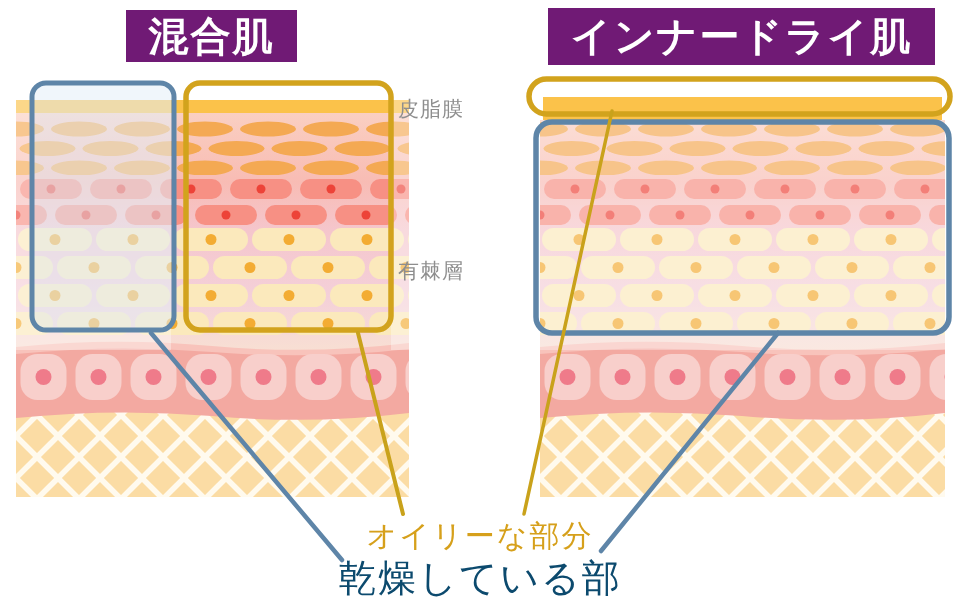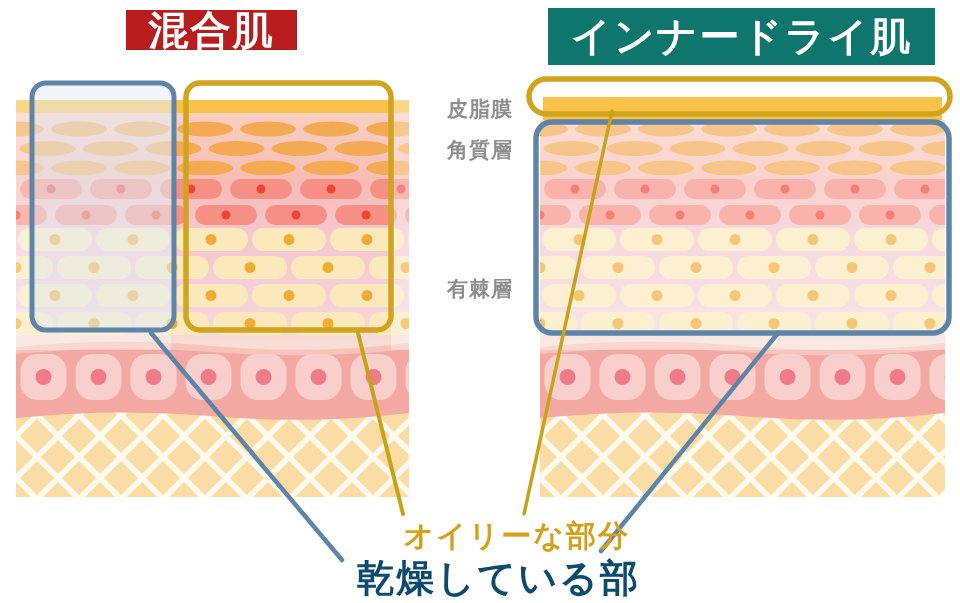--- a/index.html
+++ b/index.html
@@ -1,27 +1,27 @@
 <!DOCTYPE html>
 <html><head>
 <meta charset="utf-8">
 <style>
   html,body{margin:0;padding:0;background:#fff;}
   .stage{position:relative;width:960px;height:603px;background:#ffffff;overflow:hidden;
          font-family:"Liberation Sans","DejaVu Sans",sans-serif;}
   .art{position:absolute;left:0;top:0;}
   .title-box{position:absolute;display:flex;align-items:center;justify-content:center;
              color:#ffffff;font-weight:bold;font-size:40px;letter-spacing:2px;}
-  .title-left{left:126px;top:10px;width:171px;height:40px;background:#b91c1c;}
-  .title-right{left:548px;top:8px;width:387px;height:57px;background:#0f766e;}
-  .layer-label{position:absolute;left:420px;width:120px;text-align:center;
-               color:#8E8E8E;font-size:21px;font-weight:bold;letter-spacing:1px;}
+  .title-left{left:126px;top:10px;width:171px;height:52px;background:#701a75;}
+  .title-right{left:548px;top:8px;width:387px;height:57px;background:#701a75;}
+  .layer-label{position:absolute;left:398px;width:120px;text-align:left;
+               color:#8E8E8E;font-size:21px;font-weight:normal;letter-spacing:1px;}
   .ll-0{top:95px;}  .ll-1{top:136px;} .ll-2{top:186px;}
-  .ll-3{top:257px;margin-top:18px;} .ll-4{top:365px;} .ll-5{top:456px;}
-  .legend{position:absolute;text-align:right;font-weight:bold;letter-spacing:2px;}
+  .ll-3{top:257px;} .ll-4{top:365px;} .ll-5{top:456px;}
+  .legend{position:absolute;text-align:center;font-weight:normal;letter-spacing:2px;}
   .legend-oily{left:330px;top:516px;width:300px;font-size:30px;color:#D6A01B;}
   .legend-dry{left:320px;top:553px;width:320px;font-size:38px;color:#0c4a6e;}
 </style>
 </head>
 <body>
 
 <div class="stage">
 
   <svg class="art" width="960" height="603" viewBox="0 0 960 603">
     <defs>
@@ -111,19 +111,18 @@
       <line x1="358" y1="333" x2="403" y2="514" stroke="#C9A21B" stroke-width="4"></line>
       <line x1="612" y1="111" x2="524" y2="514" stroke="#C9A21B" stroke-width="3.5"></line>
       <line x1="778" y1="333" x2="601" y2="551" stroke="#5E85A8" stroke-width="4.5"></line>
     </g>
   </svg>
 
   <div class="title-box title-left">混合肌</div>
   <div class="title-box title-right">インナードライ肌</div>
 
   <div class="layer-label ll-0">皮脂膜</div>
-  <div class="layer-label ll-1">角質層</div>
   <div class="layer-label ll-3">有棘層</div>
 
   <div class="legend legend-oily">オイリーな部分</div>
   <div class="legend legend-dry">乾燥している部分</div>
 
 </div>
 
 </body></html>

